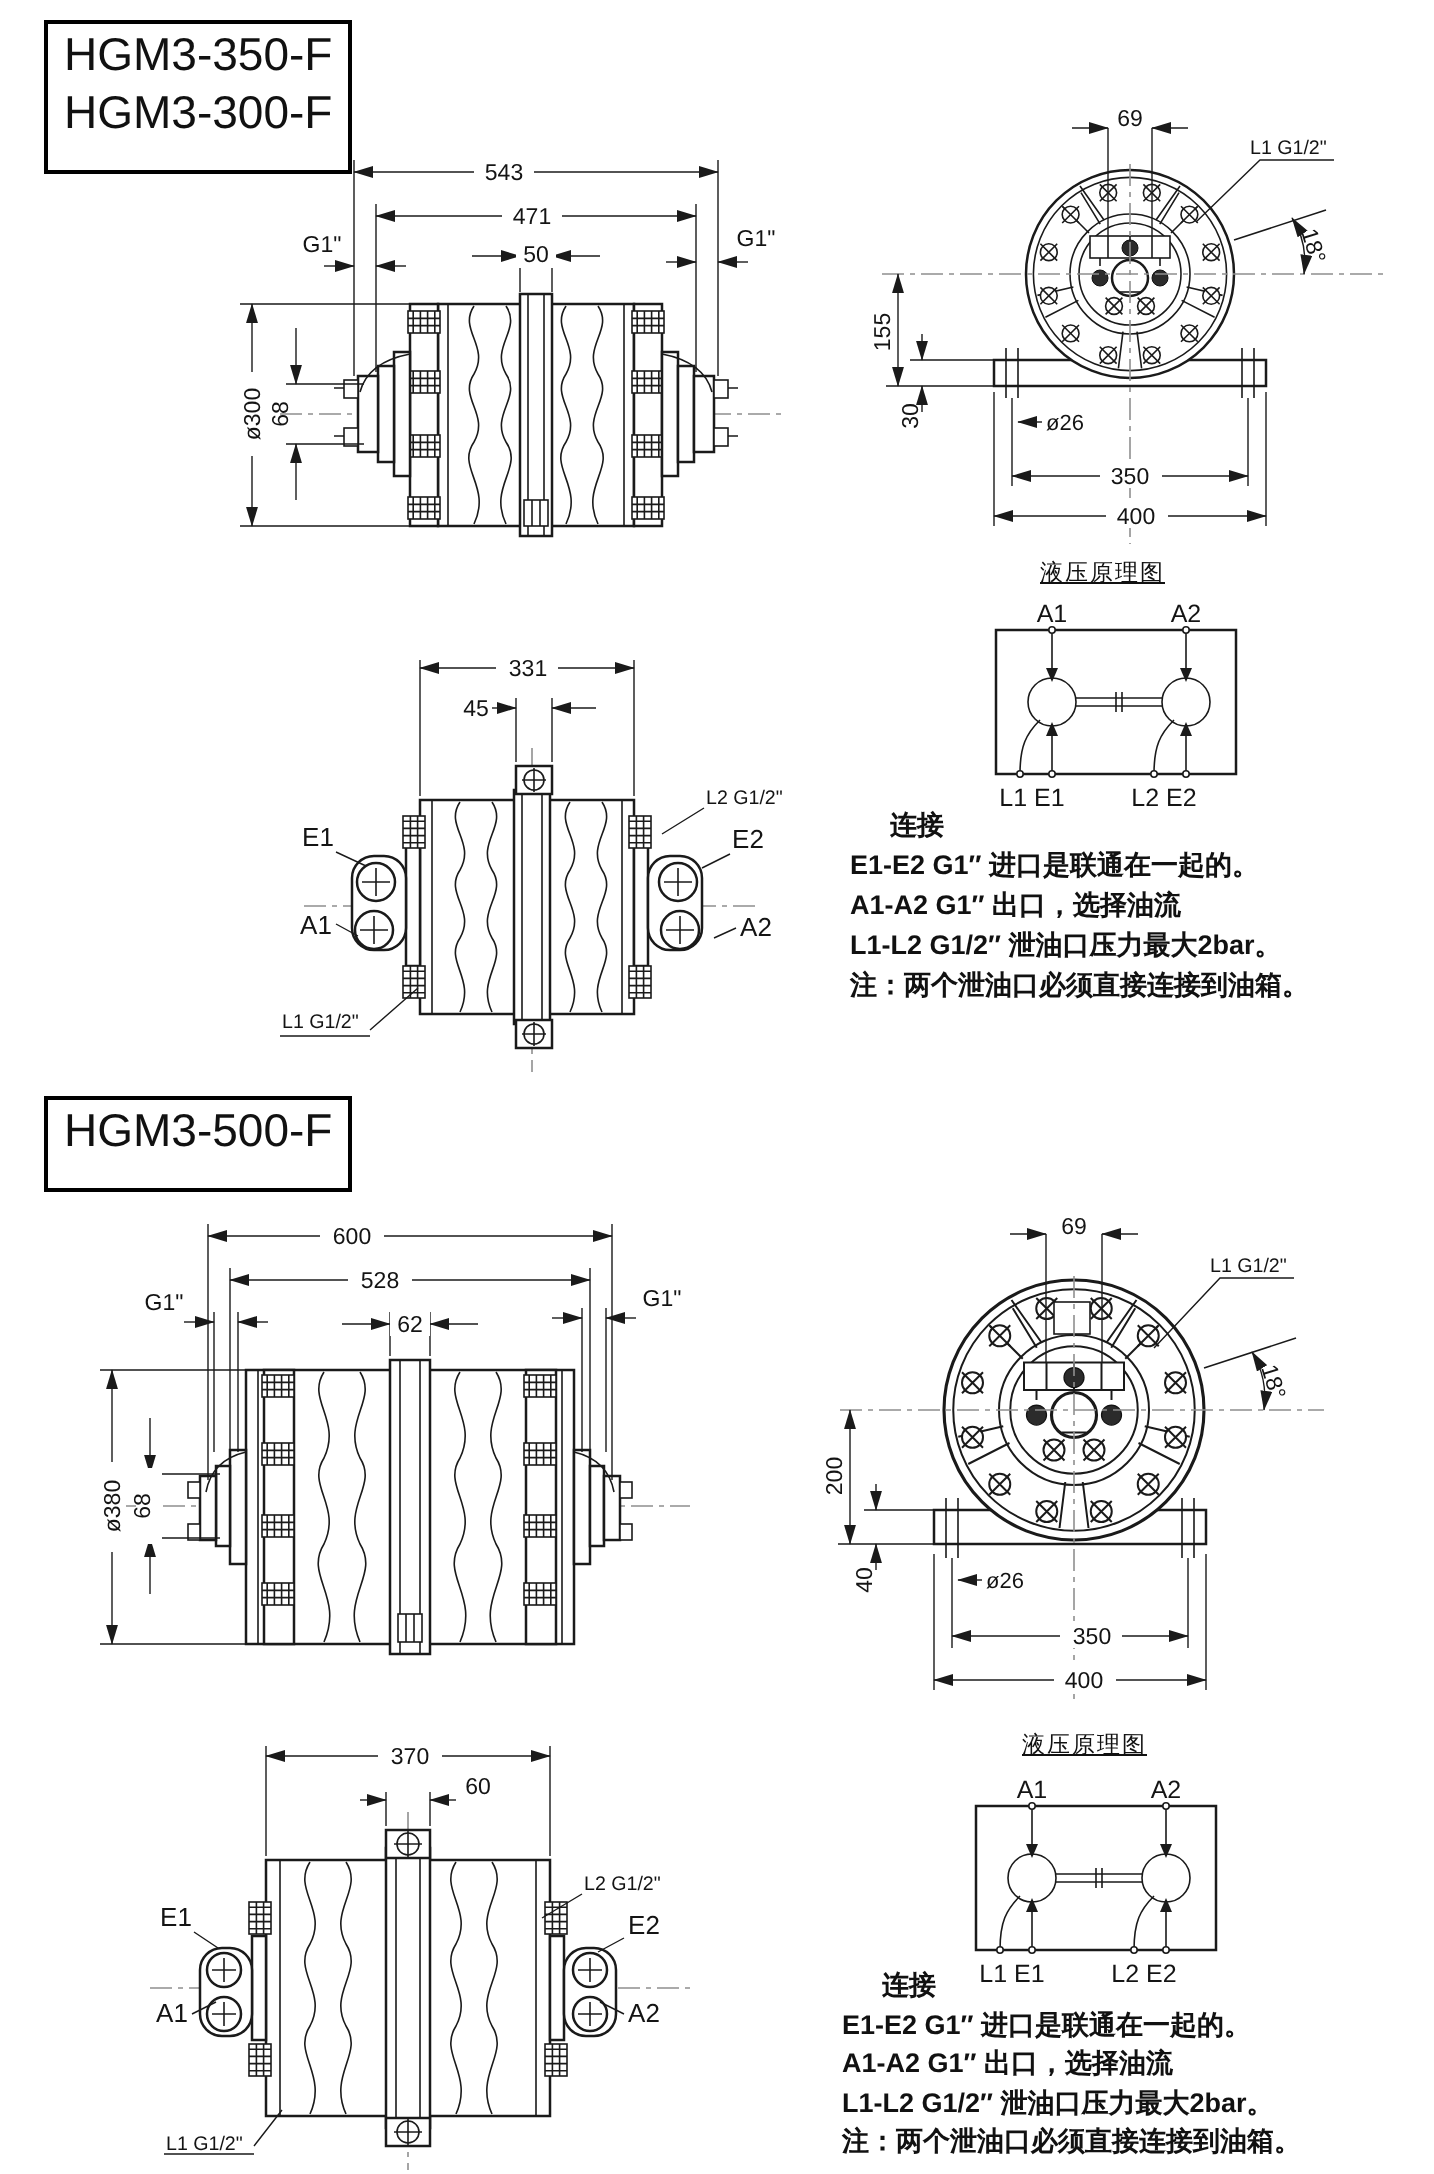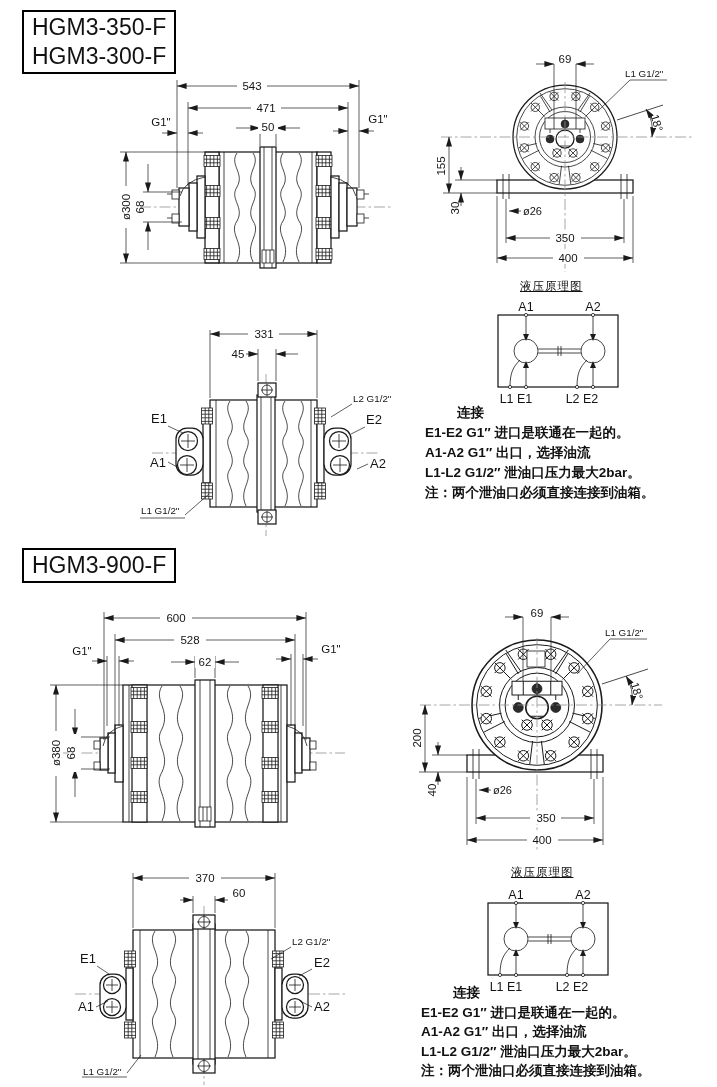--- a/index.html
+++ b/index.html
@@ -13,25 +13,25 @@
   .cl{stroke:#8f8f8f;stroke-width:.8;fill:none;stroke-dasharray:11 3 2.5 3;}
   .wf{fill:#fff;stroke:none;}
   .dk{fill:#2b2b2b;stroke:#111;stroke-width:.5;}
   text{fill:#141414;}
   .t{font:11.5px "Liberation Sans",sans-serif;text-anchor:middle;}
   .ts{font:9.8px "Liberation Sans",sans-serif;text-anchor:start;}
   .tm{font:13px "Liberation Sans",sans-serif;text-anchor:middle;}
   .tp{font:12.5px "Liberation Sans",sans-serif;text-anchor:middle;}
   
   .title-box{position:absolute;border:2px solid #000;background:#fff;
-             font-size:23px;line-height:29px;padding:1px 8px 1px 8px;white-space:nowrap;}
+             font-size:23px;line-height:29px;padding:1px 8px 14px 8px;white-space:nowrap;}
   .schem-title{position:absolute;font-size:11.5px;letter-spacing:1px;
                text-decoration:underline;white-space:nowrap;}
   .notes{position:absolute;font-size:13.5px;line-height:20px;font-weight:600;white-space:nowrap;}
-  .notes .nh{margin-left:32px;}
+  .notes .nh{margin-left:20px;}
   .notes2{line-height:19.5px;}
 </style>
 </head>
 <body>
 
 <div id="page">
 
 <svg id="cad" width="717" height="1087" viewBox="0 0 717 1087">
   <defs>
     <marker id="ar" viewBox="0 0 10 6" refX="9.6" refY="3" markerWidth="10" markerHeight="6" markerUnits="userSpaceOnUse" orient="auto-start-reverse">
@@ -402,21 +402,21 @@
 
 <div class="notes" style="left:425px;top:403px;">
   <div class="nh">连接</div>
   <div>E1-E2 G1″ 进口是联通在一起的。</div>
   <div>A1-A2 G1″ 出口，选择油流</div>
   <div>L1-L2 G1/2″ 泄油口压力最大2bar。</div>
   <div>注：两个泄油口必须直接连接到油箱。</div>
 </div>
 
 <div class="title-box" style="left:22px;top:548px;">
-  <div>HGM3-900-F</div>
+  <div>HGM3-500-F</div>
 </div>
 
 <div class="schem-title" style="left:511px;top:865px;width:76px;">液压原理图</div>
 
 <div class="notes notes2" style="left:421px;top:983px;">
   <div class="nh">连接</div>
   <div>E1-E2 G1″ 进口是联通在一起的。</div>
   <div>A1-A2 G1″ 出口，选择油流</div>
   <div>L1-L2 G1/2″ 泄油口压力最大2bar。</div>
   <div>注：两个泄油口必须直接连接到油箱。</div>

